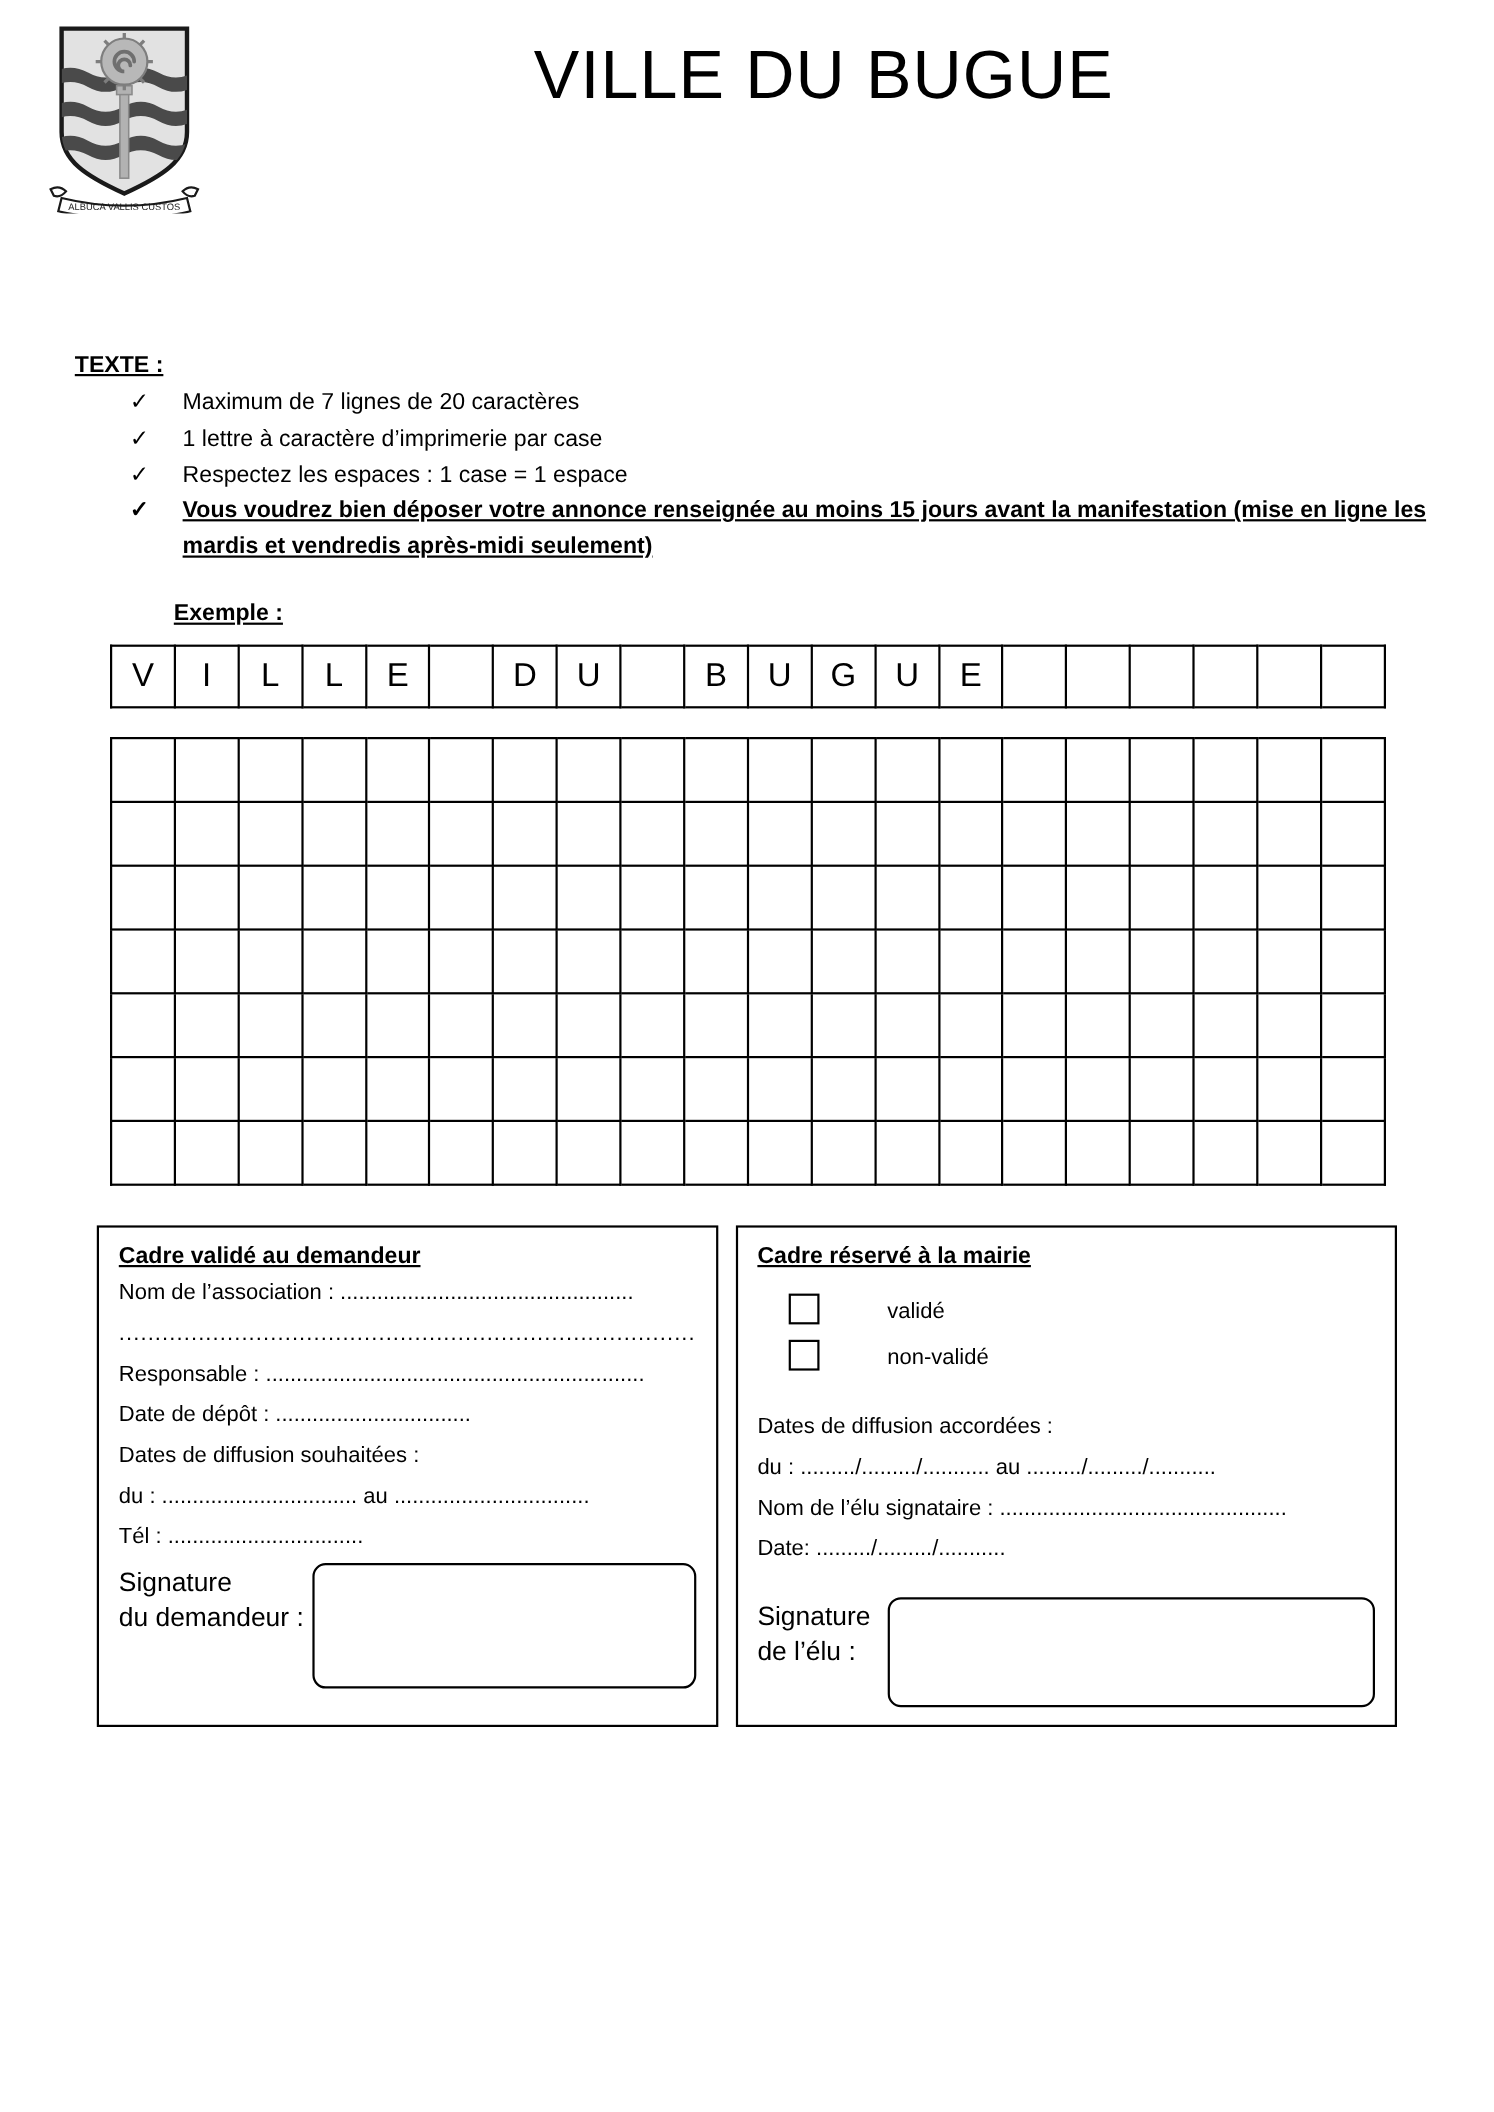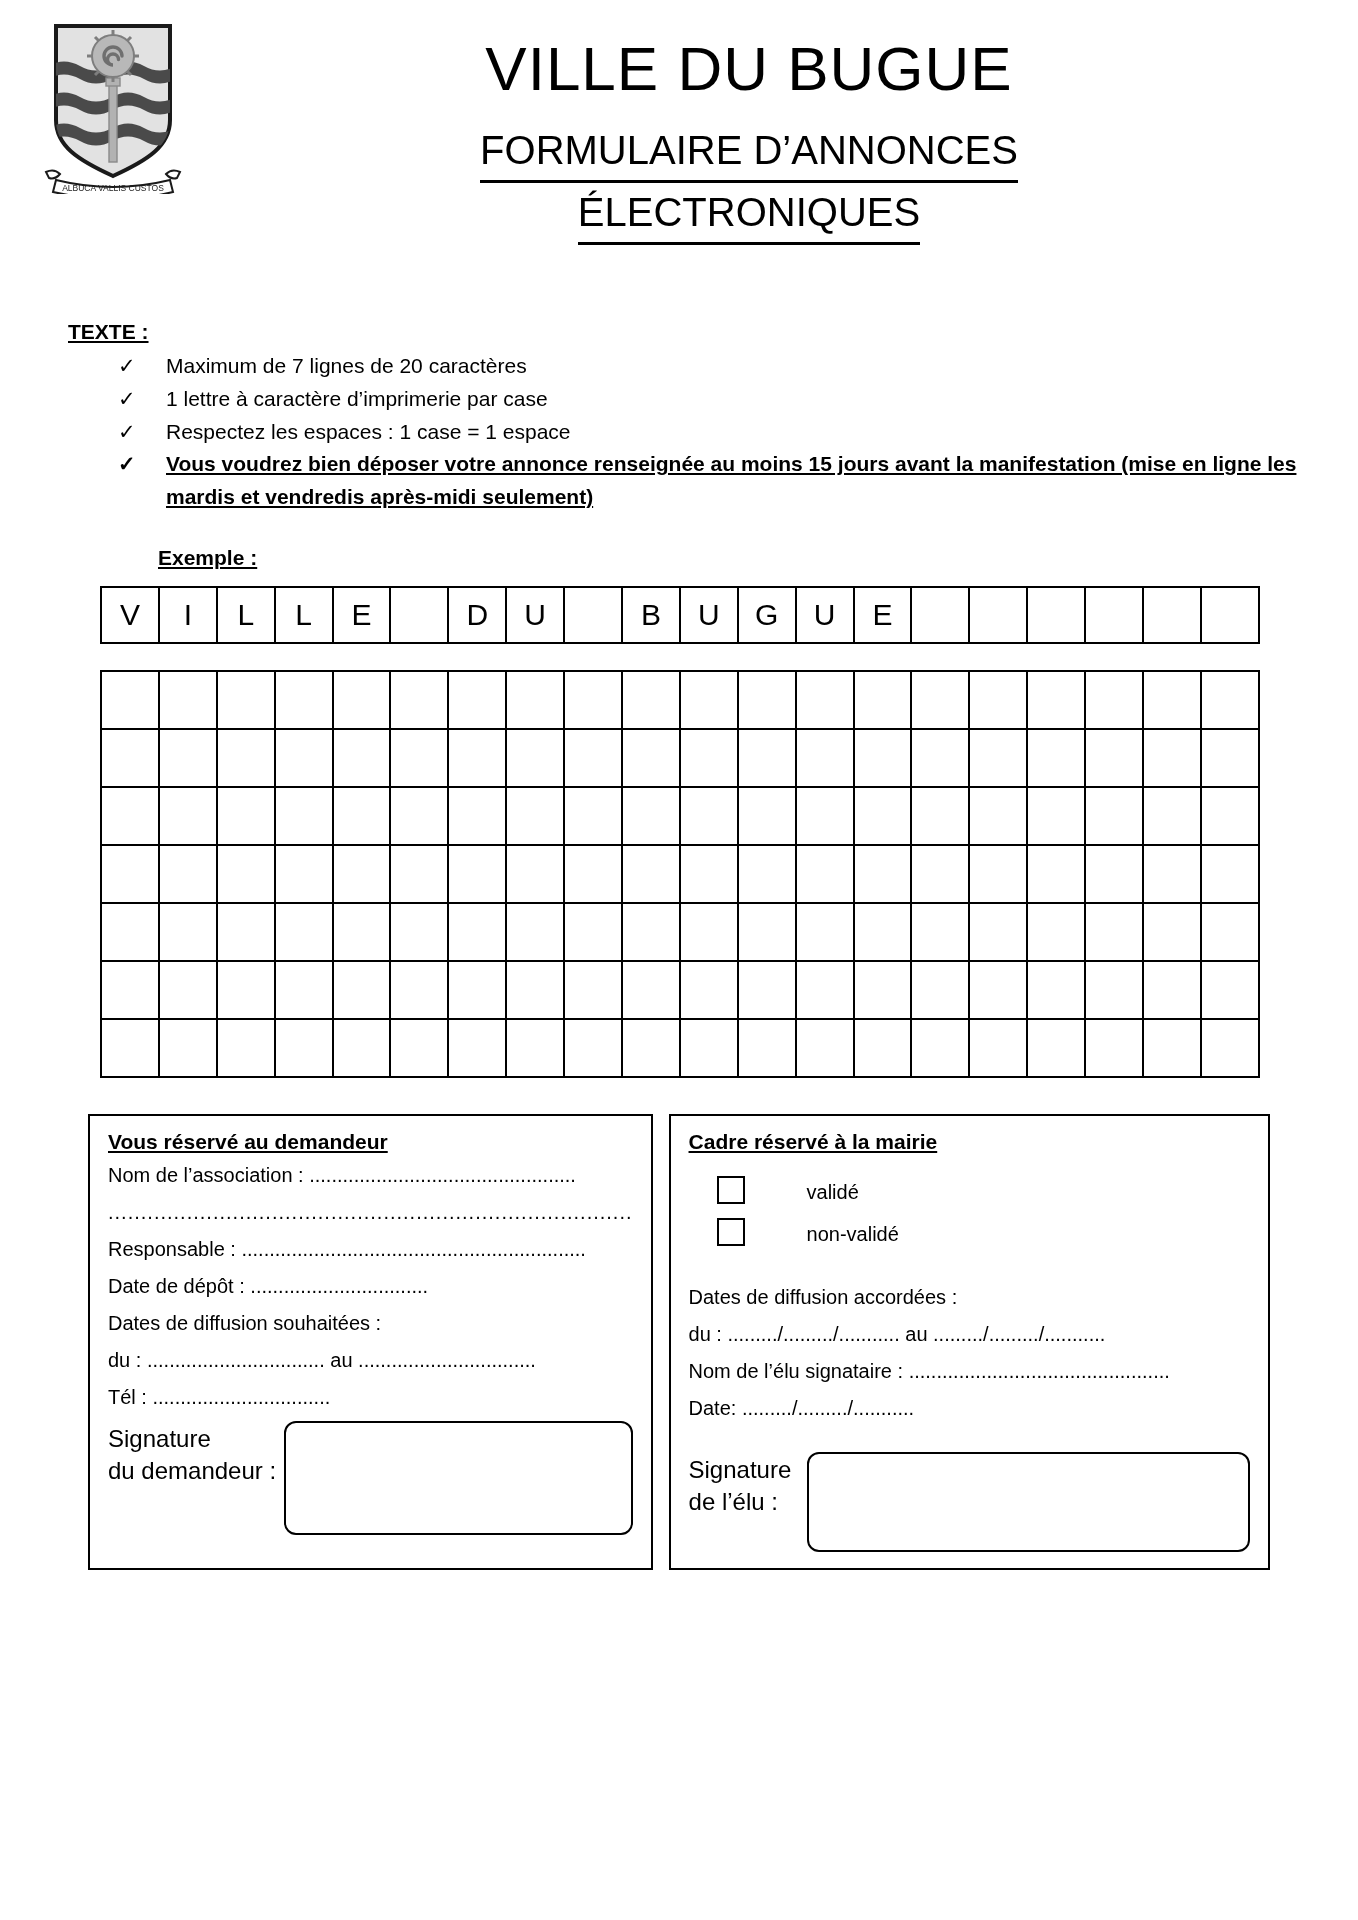--- a/index.html
+++ b/index.html
@@ -231,24 +231,20 @@
         <path d="M18 166 q57 14 114 0 l3 12 q-57 14 -120 0 Z"></path>
         <path d="M8 158 q8 -4 14 2 q-5 6 -11 4 Z"></path>
         <path d="M142 158 q-8 -4 -14 2 q5 6 11 4 Z"></path>
       </g>
       <text x="75" y="177" text-anchor="middle" font-family="'Liberation Sans', sans-serif" font-size="8.5" fill="#1a1a1a">ALBUCA VALLIS CUSTOS</text>
     </svg>
   </div>
 
   <div class="titles">
     <div class="main-title">VILLE DU BUGUE</div>
-    <div class="sub-title">
-      <div><span>FORMULAIRE D’ANNONCES</span></div>
-      <div><span>ÉLECTRONIQUES</span></div>
-    </div>
   </div>
 </div>
 
 
 <div class="instructions">
   <div class="label-heading">TEXTE :</div>
   <ul class="checklist">
     <li>
       <span class="tick">✓</span>
       <span class="txt">Maximum de 7 lignes de 20 caractères</span>
@@ -461,21 +457,21 @@
           <td></td>
         </tr>
       </tbody>
   </table>
 </div>
 
 
 <div class="boxes">
 
   <div class="box left">
-    <div class="box-title">Vous réservé au demandeur</div>
+    <div class="box-title">Cadre validé au demandeur</div>
 
     <p class="tight">Nom de l’association : ................................................</p>
     <p class="tight dots">................................................................................</p>
     <p class="tight">Responsable : ..............................................................</p>
     <p class="tight">Date de dépôt : ................................</p>
     <p class="tight">Dates de diffusion souhaitées :</p>
     <p class="tight">du : ................................   au  ................................</p>
     <p class="tight">Tél : ................................</p>
 
     <div class="sig-row">

